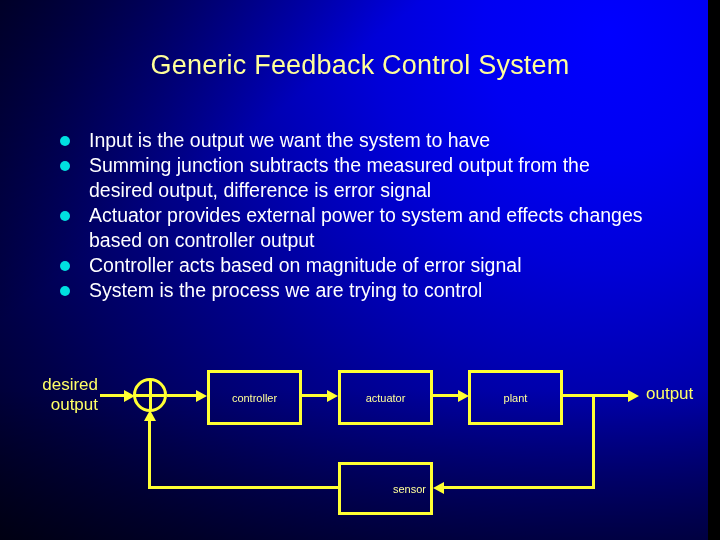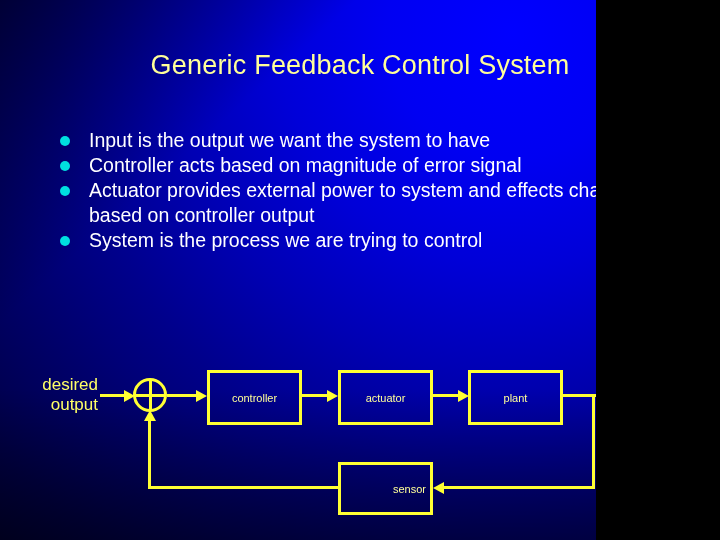--- a/index.html
+++ b/index.html
@@ -2,21 +2,21 @@
 <html><head>
 <meta charset="utf-8">
 <style>
   html, body {
     margin: 0;
     padding: 0;
     background: #000;
   }
   #slide {
     position: relative;
-    width: 596px;
+    width: 708px;
     height: 540px;
     overflow: hidden;
     font-family: "Liberation Sans", sans-serif;
     background: #4c1d95;
   }
   #bg-gradient {
     position: absolute;
     inset: 0;
     background:
       radial-gradient(circle 900px at 86% 6%,
@@ -167,29 +167,33 @@
 
   <div id="title">Generic Feedback Control System</div>
 
   <div id="bullets">
 
     <div class="bullet-row">
       <span class="bullet-dot"></span>
       <span class="bullet-text">Input is the output we want the system to have</span>
     </div>
 
+    <div class="bullet-row">
+      <span class="bullet-dot"></span>
+      <span class="bullet-text">Summing junction subtracts the measured output from the desired output, difference is error signal</span>
+    </div>
+
+    <div class="bullet-row">
+      <span class="bullet-dot"></span>
+      <span class="bullet-text">Actuator provides external power to system and effects changes based on controller output</span>
+    </div>
 
     <div class="bullet-row">
       <span class="bullet-dot"></span>
       <span class="bullet-text">Controller acts based on magnitude of error signal</span>
-    </div>
-
-    <div class="bullet-row">
-      <span class="bullet-dot"></span>
-      <span class="bullet-text">Actuator provides external power to system and effects changes based on controller output</span>
     </div>
 
     <div class="bullet-row">
       <span class="bullet-dot"></span>
       <span class="bullet-text">System is the process we are trying to control</span>
     </div>
 
   </div>
 
   <div id="diagram">

